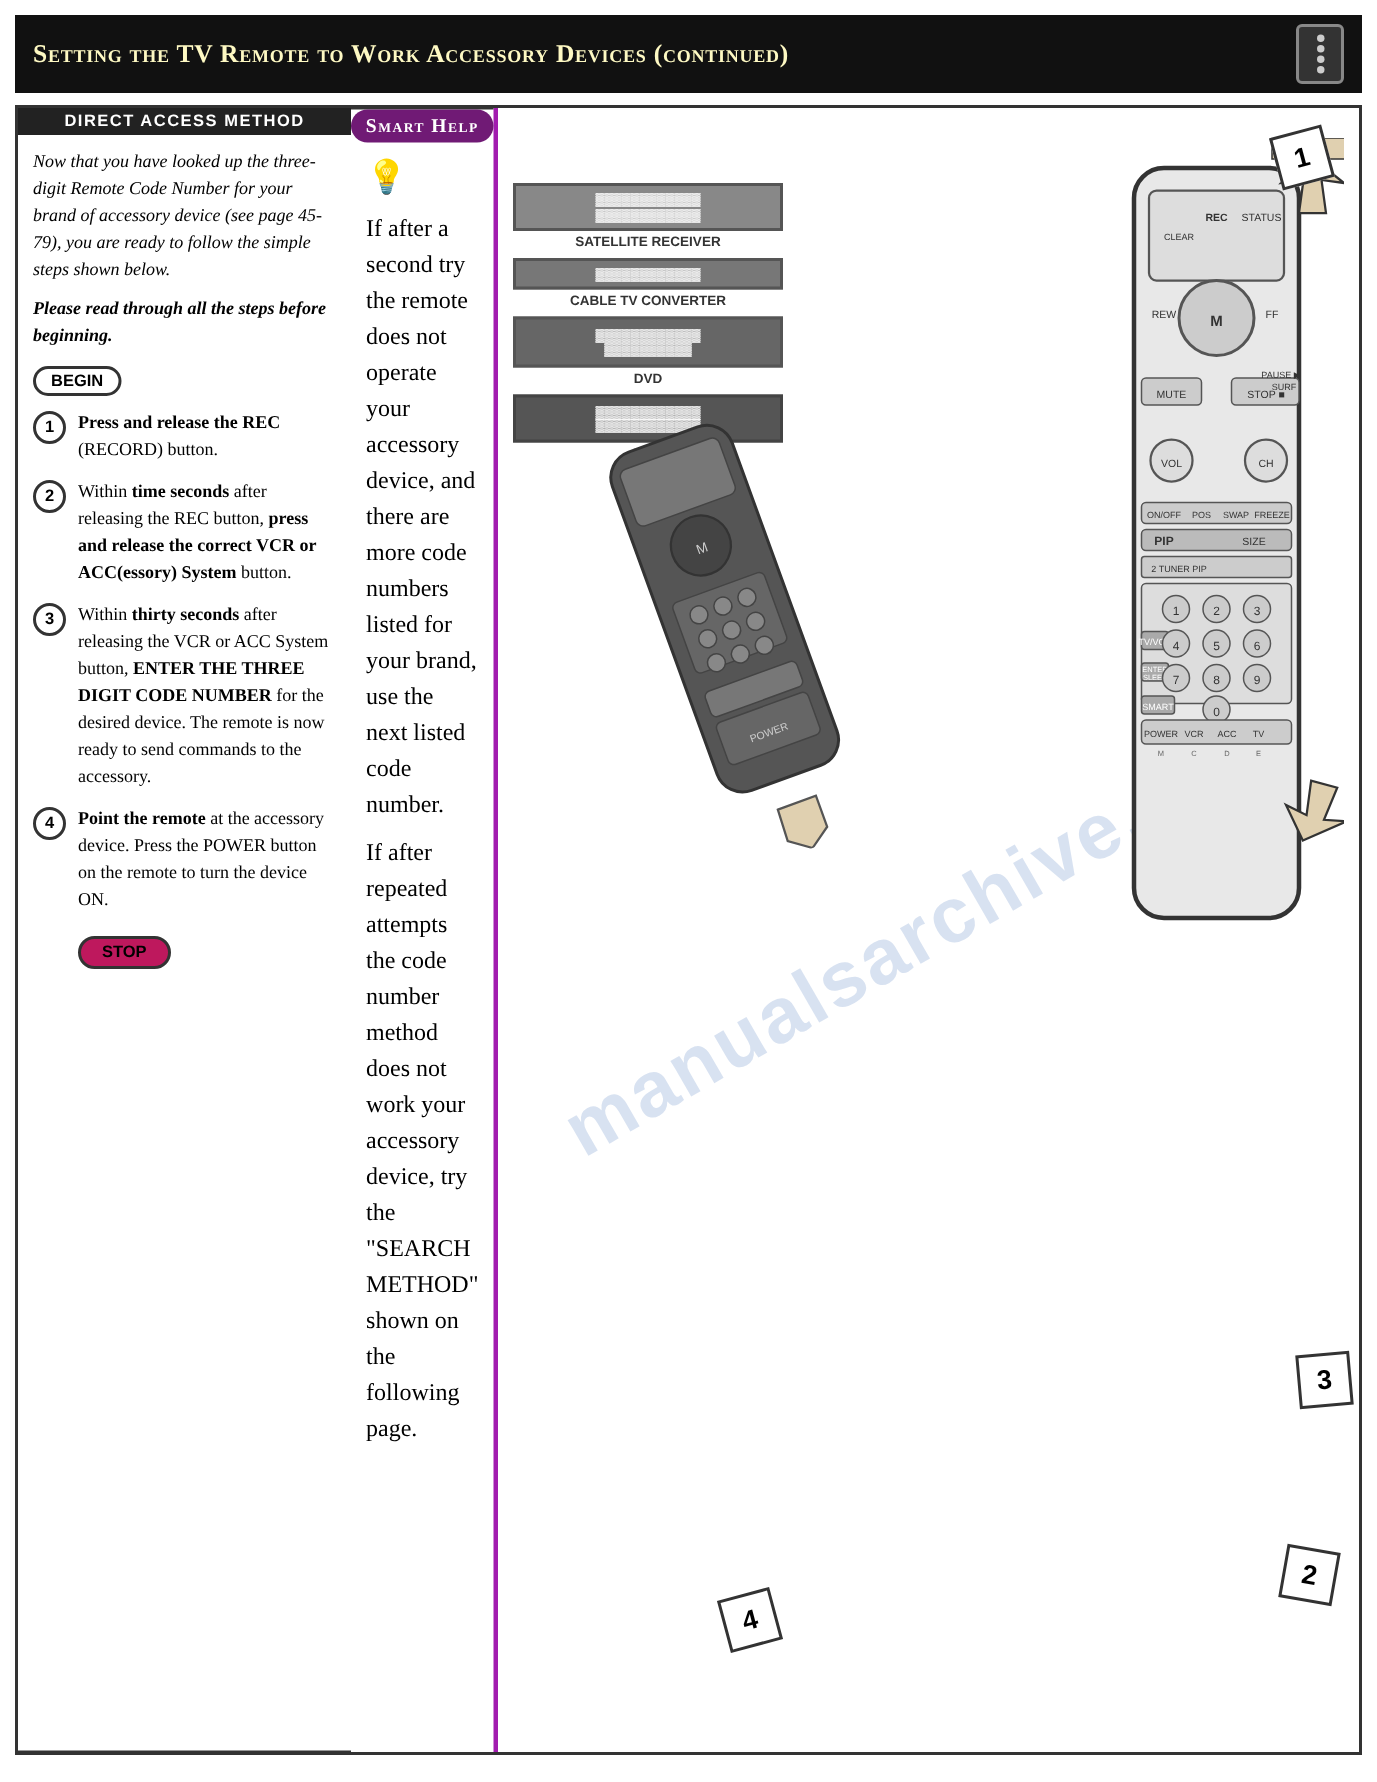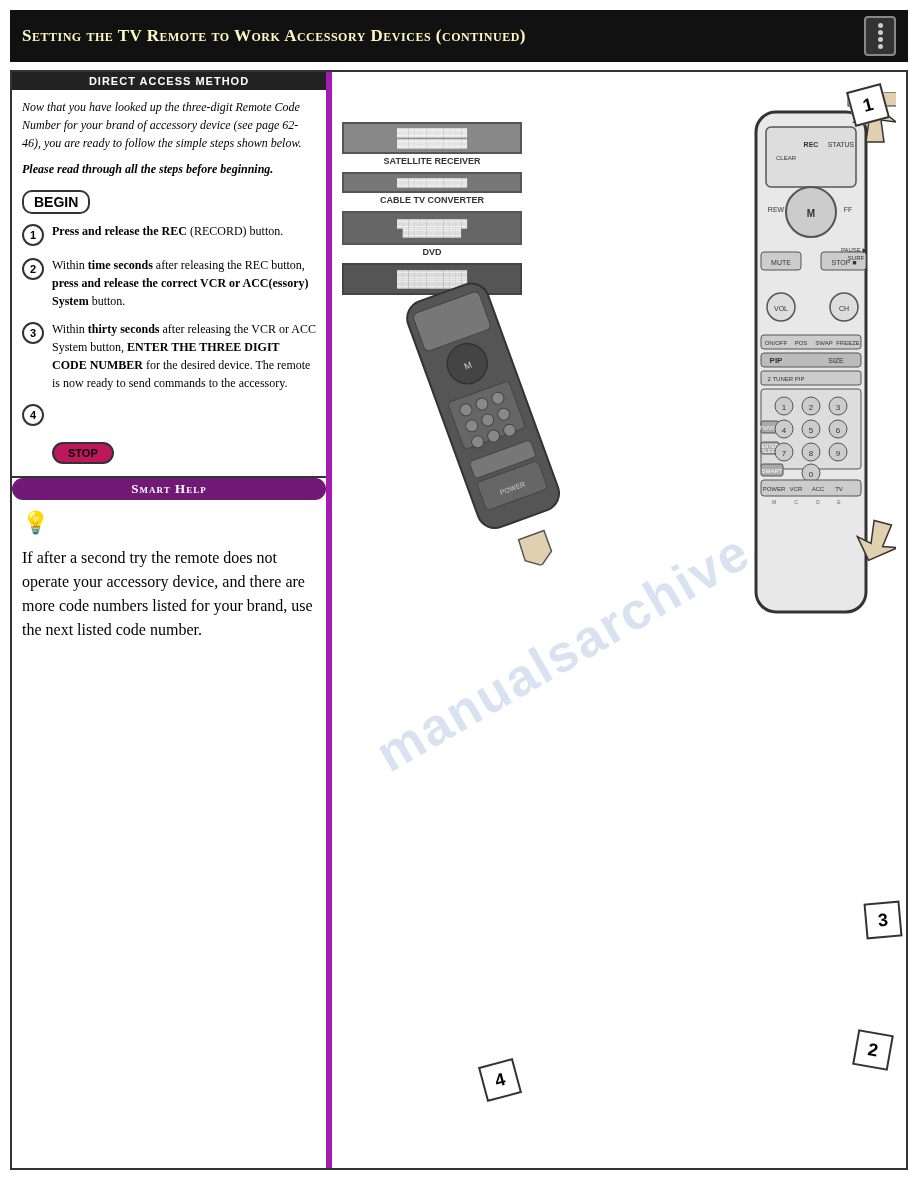--- a/index.html
+++ b/index.html
@@ -63,23 +63,23 @@
       border: 2px solid #333;
       display: flex;
       flex-direction: row;
       min-height: 1100px;
       position: relative;
     }
     
     .left-column {
       width: 320px;
       min-width: 320px;
-      border-right: 6px solid #a21caf;
-      display: flex;
-      flex-direction: column;
+      border-right: 3px solid #a21caf;
+      display: flex;
+      flex-direction: row;
     }
     
     .direct-access-box {
       border-bottom: 1px solid #333;
       padding: 0;
     }
     .direct-access-header {
       background: #222;
       color: white;
       font-family: Arial, sans-serif;
@@ -96,21 +96,21 @@
       font-style: italic;
       font-size: 12px;
       line-height: 1.5;
       margin-bottom: 8px;
     }
     .begin-btn {
       display: inline-block;
       border: 2px solid #333;
       border-radius: 10px;
       padding: 2px 10px;
-      font-size: 14px;
+      font-size: 11px;
       font-weight: bold;
       font-family: Arial, sans-serif;
       margin: 4px 0 8px 0;
     }
     .step {
       display: flex;
       flex-direction: row;
       align-items: flex-start;
       margin-bottom: 10px;
     }
@@ -282,21 +282,21 @@
 
   <div class="main-content">
 
     <div class="left-column">
 
       <div class="direct-access-box">
         <div class="direct-access-header">
           <span>DIRECT ACCESS METHOD</span>
         </div>
         <div class="direct-access-body">
-          <p class="intro-text">Now that you have looked up the three-digit Remote Code Number for your brand of accessory device (see page 62-46), you are ready to follow the simple steps shown below.</p>
+          <p class="intro-text">Now that you have looked up the three-digit Remote Code Number for your brand of accessory device (see page 45-79), you are ready to follow the simple steps shown below.</p>
           <p class="intro-text bold-italic">
             <strong>Please read through all the steps before beginning.</strong>
           </p>
           <div class="begin-btn">
             <span>BEGIN</span>
           </div>
 
           
           <div class="step">
             <div class="step-number">1</div>
@@ -317,37 +317,41 @@
           <div class="step">
             <div class="step-number">3</div>
             <div class="step-text">
               Within <strong>thirty seconds</strong> after releasing the VCR or ACC System button, <strong>ENTER THE THREE DIGIT CODE NUMBER</strong> for the desired device. The remote is now ready to send commands to the accessory.
             </div>
           </div>
 
           
           <div class="step">
             <div class="step-number">4</div>
+            <div class="step-text">
+              <strong>Point the remote</strong> at the accessory device. Press the POWER button on the remote to turn the device ON.
+            </div>
           </div>
 
           <div class="stop-btn">
             <span>STOP</span>
           </div>
         </div>
       </div>
 
       <div class="smart-help-box">
         <div class="smart-help-header">
           <span>Smart Help</span>
         </div>
         <div class="smart-help-body">
           <div class="smart-help-intro">
             <div class="lightbulb-icon">💡</div>
           </div>
           <p class="smart-help-para">If after a second try the remote does not operate your accessory device, and there are more code numbers listed for your brand, use the next listed code number.</p>
+          <p class="smart-help-para">If after repeated attempts the code number method does not work your accessory device, try the "SEARCH METHOD" shown on the following page.</p>
         </div>
       </div>
     </div>
 
     <div class="right-column">
       <div class="diagram-area">
 
         <div class="watermark">manualsarchive.com</div>
 
         <div class="devices-area">

